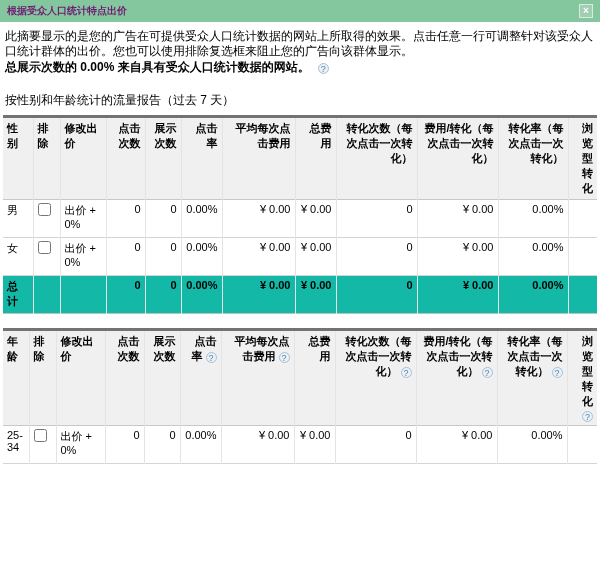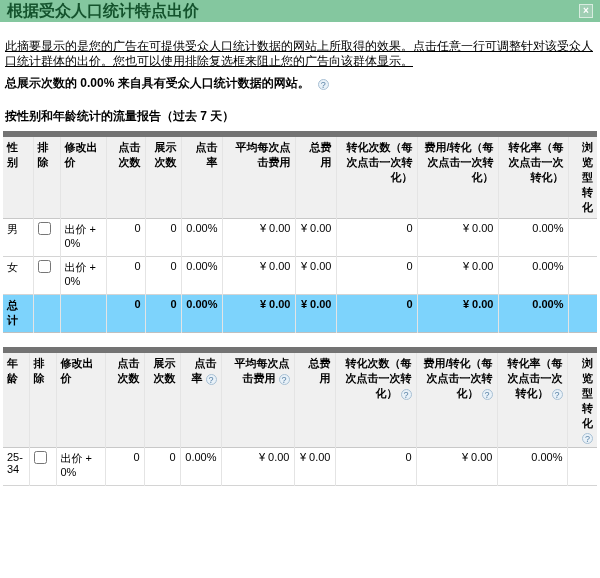--- a/index.html
+++ b/index.html
@@ -16,37 +16,37 @@
   .titlebar {
     background:#84c79f;
     height:22px;
     display:flex;
     align-items:center;
     justify-content:space-between;
     padding:0 7px 0 7px;
   }
   .titlebar .title {
     font-weight:bold;
-    font-size:16px;
-    color:#14532d;
+    font-size:10px;
+    color:#701a75;
   }
   .close-btn {
     width:14px; height:14px;
     border:1px solid #d7ecdf;
     background:#9fceb3;
     color:#ffffff;
     font-size:10px; line-height:12px;
     text-align:center;
     font-weight:bold;
     cursor:pointer;
   }
 
-  .intro-p { margin:17px 5px 0 5px; line-height:15px; font-size:12px;text-decoration:underline; }
-  .summary-line { margin:6px 5px 0 5px; font-weight:bold; font-size:12px; }
-  .section-title { margin:16px 5px 6px 5px; font-weight:bold; font-size:12px; }
+  .intro-p { margin:7px 5px 0 5px; line-height:15px; font-size:12px; }
+  .summary-line { margin:0 5px 0 5px; font-weight:bold; font-size:12px; }
+  .section-title { margin:16px 5px 6px 5px; font-weight:normal; font-size:12px; }
 
   .help-icon {
     display:inline-block;
     width:11px; height:11px;
     line-height:10px;
     border-radius:50%;
     background:#e8f1f8;
     border:1px solid #a8c0d4;
     color:#5a82a6;
     font-size:9px;
@@ -69,28 +69,28 @@
   .data-table th, .data-table td {
     padding:3px 4px;
     vertical-align:top;
     border-right:1px solid #e4e4e4;
     word-wrap:break-word;
     overflow:hidden;
   }
   .data-table th:last-child, .data-table td:last-child { border-right:none; }
   .data-table thead tr {
     background:#f0f0f0;
-    border-top:6px solid #737373;
+    border-top:3px solid #737373;
     border-bottom:1px solid #c8c8c8;
   }
   .data-table th { font-weight:bold; }
   .data-table tbody tr { border-bottom:1px solid #d4d4d4; }
   .data-table tbody tr td { padding-bottom:7px; }
   .data-table tr.total-row {
-    background:#7dd3fc;
+    background:#14b8a6;
     font-weight:bold;
     border-bottom:1px solid #c0c0c0;
   }
   .data-table tr.total-row td { padding-bottom:4px; }
   .al { text-align:left; }
   .ar { text-align:right; }
   .data-table input[type=checkbox] {
     width:13px; height:13px; margin:0;
   }
 </style>

